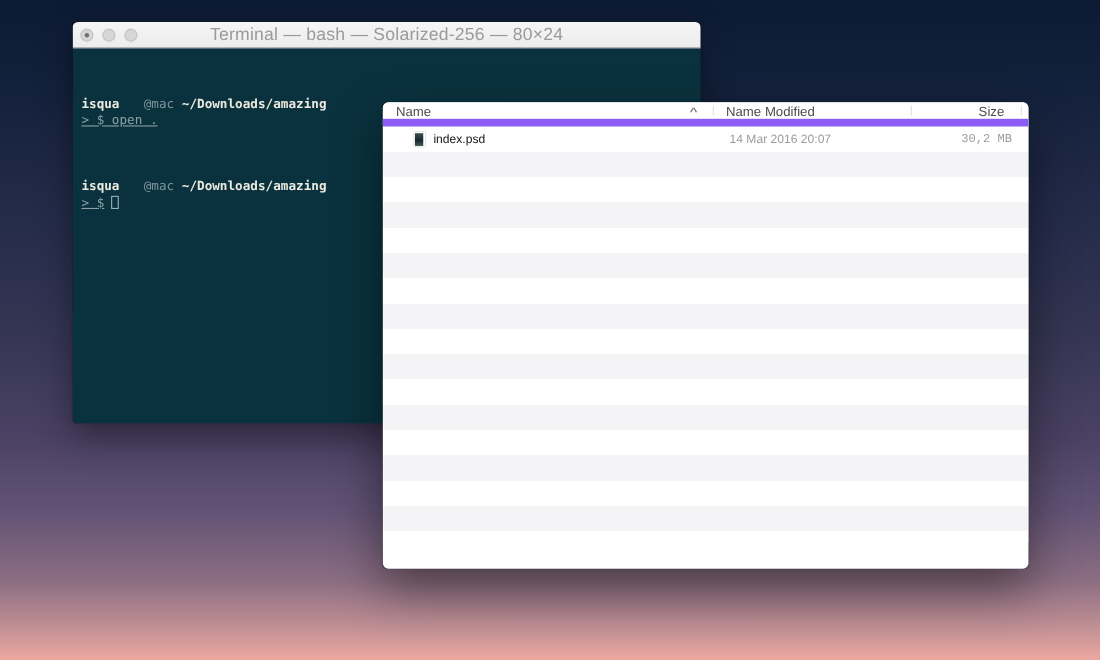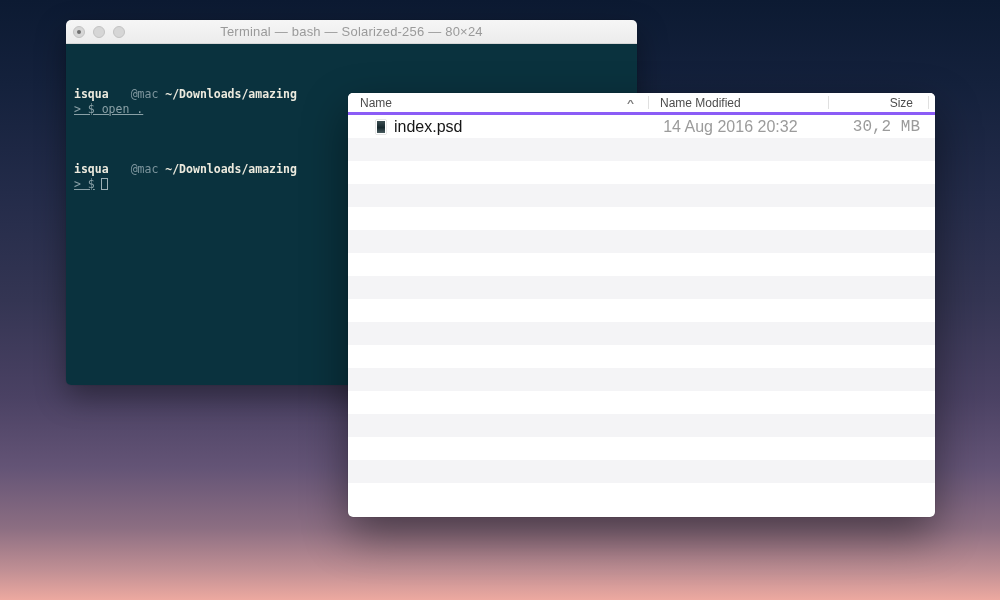--- a/index.html
+++ b/index.html
@@ -53,21 +53,21 @@
   .terminal-window {
     left: 66px; top: 20px;
     width: 571px; height: 365px;
     box-shadow: 0 12px 30px rgba(0,0,0,0.38), 0 0 1px rgba(0,0,0,0.4);
   }
   .terminal-titlebar {
     background: linear-gradient(#f6f6f6, #ececec);
     border-bottom: 1px solid #d6d6d6;
   }
   .terminal-titlebar .title {
-    font-size: 13px;
+    font-size: 16px;
     color: #9a9a9a;
     letter-spacing: 0.2px;
   }
   .light.inactive { background: #d6d6d6; border: 1px solid #c3c3c3; }
   .light.inactive .dot {
     position: absolute; left: 3px; top: 3px;
     width: 4px; height: 4px; border-radius: 50%;
     background: #6f6f6f;
   }
   .terminal-body {
@@ -111,21 +111,21 @@
   }
   .light.red    { background: #fd5952; border: 1px solid #e2443f; }
   .light.yellow { background: #fdbe40; border: 1px solid #e0a52f; }
   .light.green  { background: #35c84a; border: 1px solid #24a835; }
 
   .folder-icon { width: 16px; height: 13px; display: inline-block; }
 
   .finder-header {
     height: 22px;
     background: #ffffff;
-    border-bottom: 3px solid #8b5cf6;
+    border-bottom: 7px solid #8b5cf6;
     position: relative;
     font-size: 12px;
     color: #4c4c4c;
     display: flex;
     align-items: flex-end;
   }
   .col-name { width: 300px; padding-left: 12px; position: relative; display: flex; align-items: center; height: 100%; }
   .col-date { width: 180px; padding-left: 12px; display: flex; align-items: center; height: 100%; }
   .col-size { width: 100px; padding-right: 15px; justify-content: flex-end; display: flex; align-items: center; height: 100%; }
   .sort-indicator {
@@ -145,21 +145,21 @@
   .finder-rows {
     height: 378px;
     background: repeating-linear-gradient(to bottom,
       #ffffff 0px, #ffffff 23px,
       #f4f4f6 23px, #f4f4f6 46px);
   }
   .file-row {
     height: 23px;
     display: flex;
     align-items: center;
-    font-size: 16px;
+    font-size: 11px;
     gap: 12px;
   }
   .file-row .cell-name {
     width: 300px; padding-left: 28px;
     display: flex; align-items: center; gap: 8px;
     color: #161616;
   }
   .file-row .cell-date { width: 180px; padding-left: 12px; color: #9b9b9b; }
   .file-row .cell-size { width: 100px; padding-right: 15px; text-align: right; color: #9b9b9b; font-family: Liberation Mono, monospace; }
   .psd-icon {
@@ -211,19 +211,19 @@
       <div class="header-divider hd-2"></div>
       <div class="header-divider hd-3"></div>
     </div>
 
     <div class="finder-rows">
       <div class="file-row">
         <div class="cell-name">
           <span class="psd-icon"></span>
           <span>index.psd</span>
         </div>
-        <div class="cell-date">14 Aug 2016 20:32</div>
+        <div class="cell-date">14 Mar 2016 20:07</div>
         <div class="cell-size">30,2 MB</div>
       </div>
     </div>
   </div>
 
 </div>
 
 </body></html>

